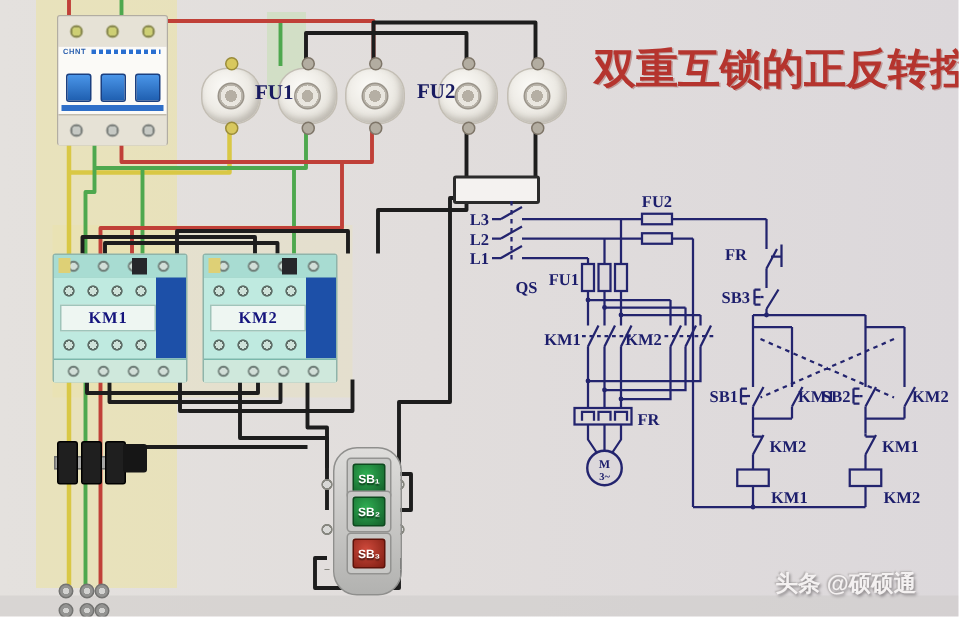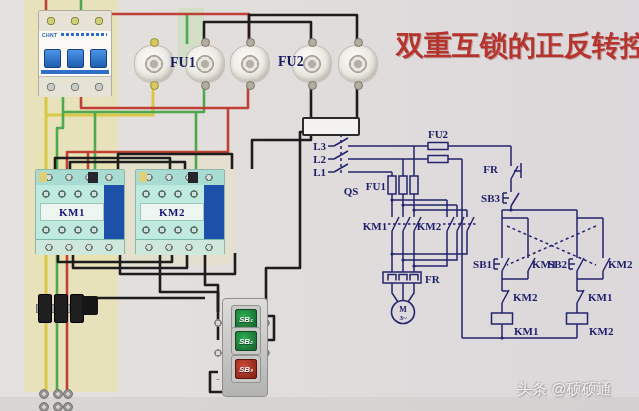--- a/index.html
+++ b/index.html
@@ -47,42 +47,42 @@
   .ct-main{position:absolute;left:0;top:15px;width:88px;height:54px;background:#bfeae0;}
   .ct-main::after{content:"";position:absolute;right:0;top:0;width:20px;height:54px;background:#1d50a8;}
   .ct-row{position:absolute;left:2px;width:64px;height:12px;
     background-image:radial-gradient(circle at center,#cfe2da 0 2.5px,#5e6e68 2.5px 3.5px,rgba(0,0,0,0) 4px);
     background-size:16px 12px;background-repeat:repeat-x;}
   .ct-row.r1{top:3px;} .ct-row.r2{top:39px;}
   .ct-label{position:absolute;left:4px;top:18px;width:62px;height:16px;background:#eef6f2;border:1px solid #9fc4ba;
     display:flex;align-items:center;justify-content:center;font-family:"Liberation Serif",serif;
     font-weight:bold;font-size:11px;color:#14147d;letter-spacing:.5px;}
   
-  .pbstation{left:222px;top:298px;width:44px;height:97px;border:1px solid #8f8f8d;border-radius:4px;
-    background:linear-gradient(180deg,#dedddb,#b2b2b0);font-style:italic;}
+  .pbstation{left:222px;top:298px;width:44px;height:97px;border:1px solid #8f8f8d;border-radius:16px;
+    background:linear-gradient(180deg,#dedddb,#b2b2b0);}
   .pb{position:absolute;left:8px;width:28px;height:26px;background:#c8c8c6;border:1px solid #939391;border-radius:3px;}
   .pb-face{position:absolute;left:3px;top:3px;width:20px;height:18px;border-radius:2px;display:flex;align-items:center;
     justify-content:center;font-weight:bold;font-size:8px;color:#fff;text-shadow:0 1px 1px rgba(0,0,0,.6);}
   .pb-face.green{background:radial-gradient(circle at 40% 35%,#2fae52,#135f2a);border:1px solid #0e4a1f;}
   .pb-face.red{background:radial-gradient(circle at 40% 35%,#cf4a3c,#7e1d12);border:1px solid #5e130a;}
   .pb-term{position:absolute;width:8px;height:72px;top:308px;
     background-image:radial-gradient(circle at center,#d8d8d6 0 2.5px,#86867f 2.5px 3.5px,rgba(0,0,0,0) 4px);
     background-size:8px 30px;background-repeat:repeat-y;}
   
   .tblock{left:36px;top:292px;width:62px;height:32px;}
   .tb-bar{position:absolute;left:0;top:12px;width:48px;height:7px;background:#a7a7a5;border:1px solid #6e6e6c;
     background-image:radial-gradient(circle at center,#d6d6d4 0 2px,rgba(0,0,0,0) 2.5px);background-size:16px 7px;}
   .tb-mod{position:absolute;top:2px;width:12px;height:27px;background:#1f1f1f;border-radius:2px;border:1px solid #000;}
   .tb-box{position:absolute;left:46px;top:4px;width:16px;height:19px;background:#161616;border-radius:2px;}
   .dot{width:8px;height:8px;border-radius:50%;background:radial-gradient(circle,#d2d2d0 0 2px,#939391 2px 4px);border:1px solid #737371;}
   .white-box{left:302px;top:117px;width:54px;height:15px;background:#f4f2f0;border:2px solid #2b2b2b;border-radius:2px;}
   
   .title{left:396px;top:27px;width:242px;font-weight:bold;font-size:28px;color:#b5342e;
     text-shadow:1px 1px 0 rgba(130,35,28,.35);white-space:nowrap;}
-  .watermark{left:517px;top:380px;font-weight:normal;font-size:15px;color:#f4f1f1;
+  .watermark{left:517px;top:380px;font-weight:bold;font-size:15px;color:#f4f1f1;
     text-shadow:1px 1px 2px #8a8688,-1px -1px 1px #b8b4b4;white-space:nowrap;}
   
   text.slab{font-family:"Liberation Serif",serif;font-weight:bold;font-size:11px;fill:#1c1d6b;}
   text.slab.sm{font-size:8px;} text.slab.xs{font-size:7px;}
 </style>
 </head>
 <body>
 
 <div class="stage">
 

